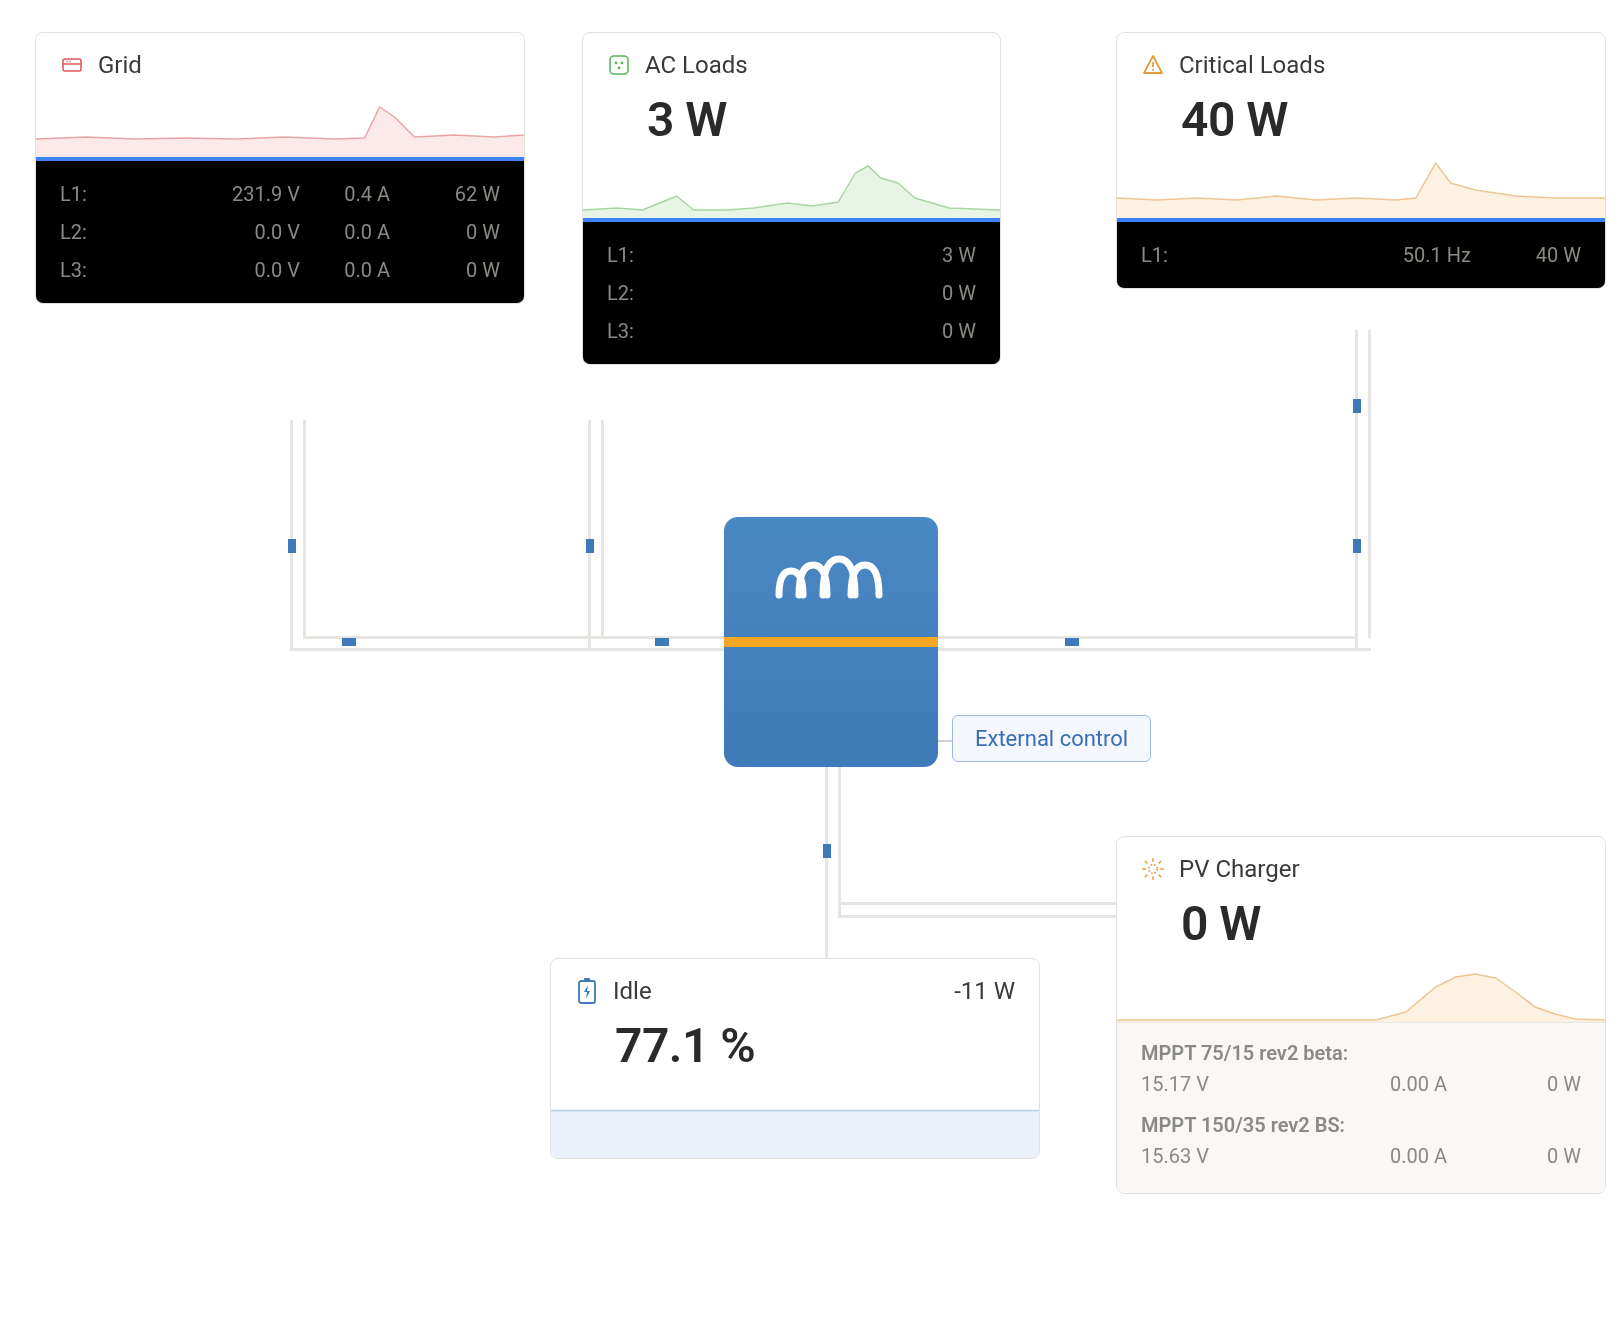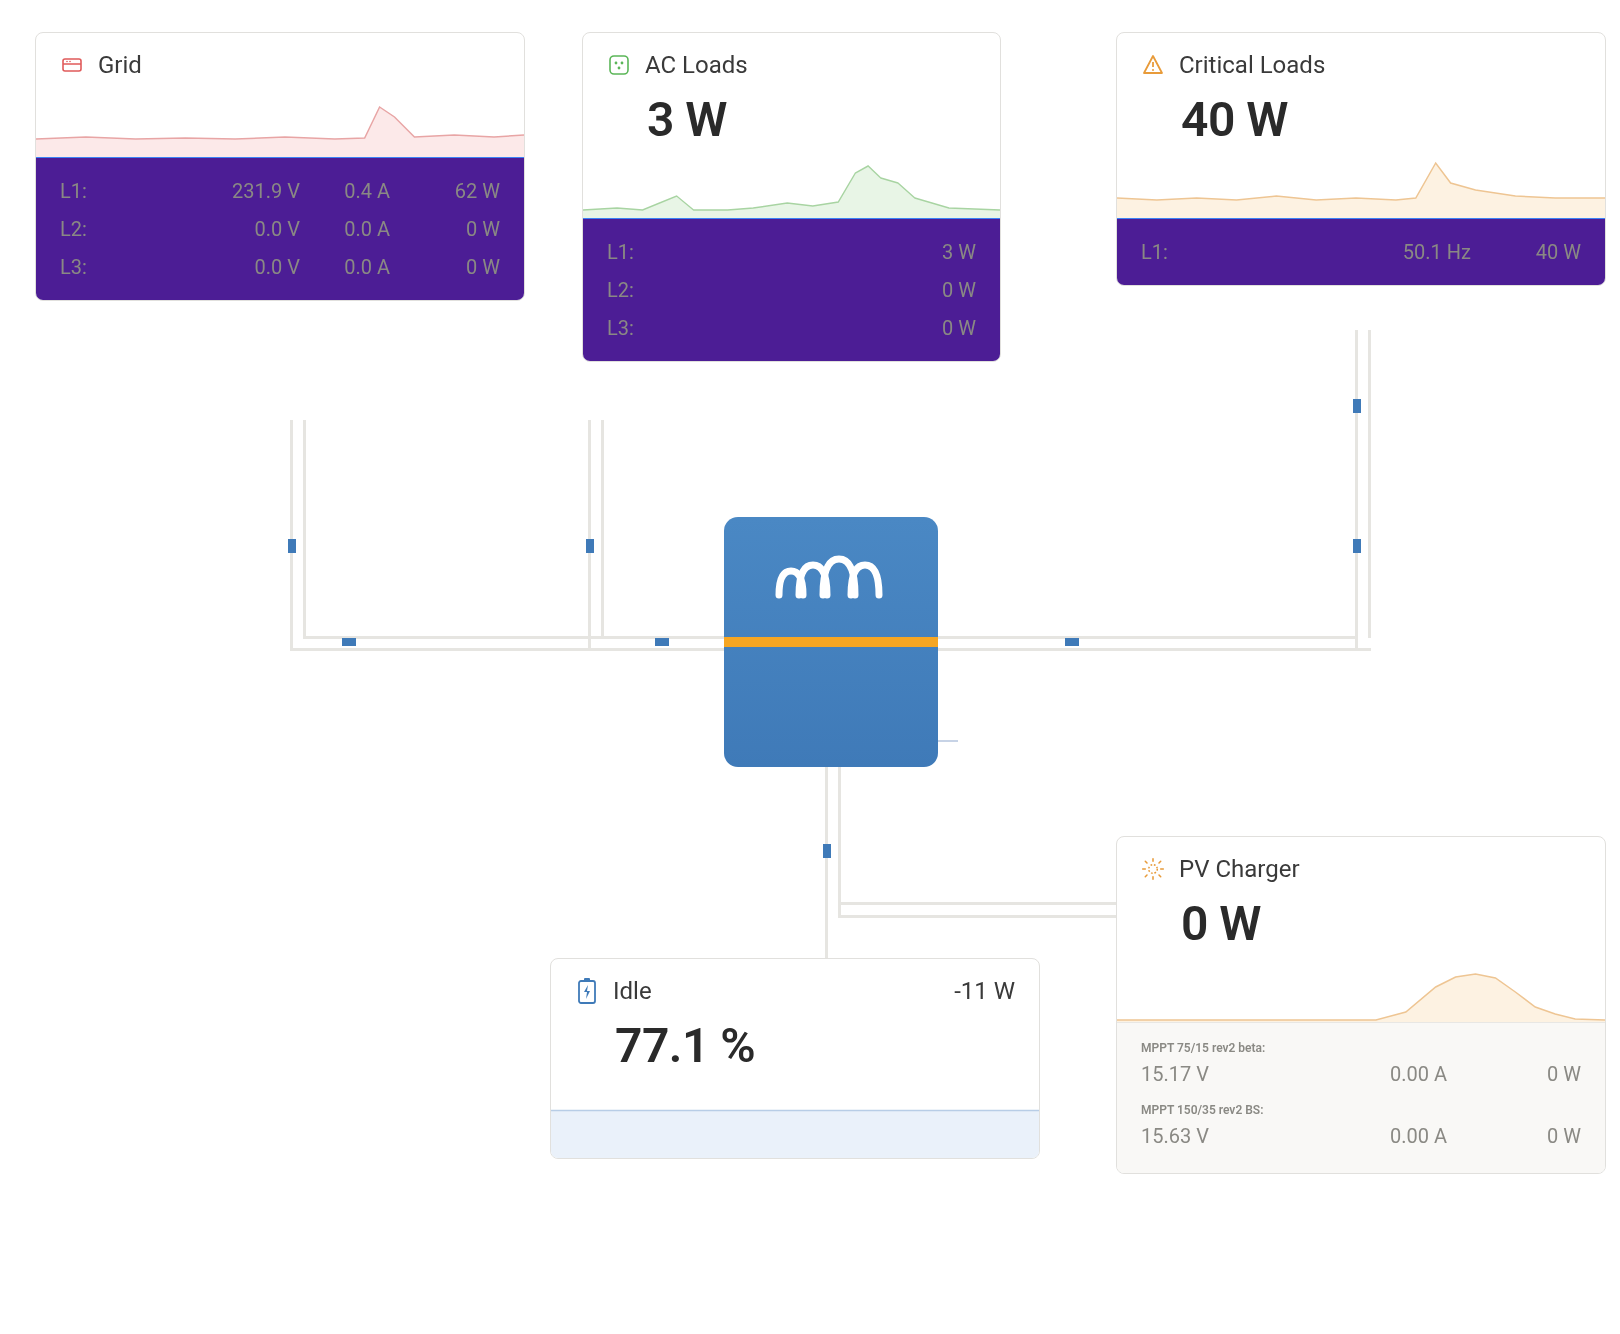--- a/index.html
+++ b/index.html
@@ -52,22 +52,22 @@
       color: #2a2a2a;
       padding: 4px 24px 0px 64px;
       letter-spacing: -0.5px;
     }
     .spark {
       height: 70px;
       width: 100%;
       display: block;
     }
     .card-body {
-      background: #4c1d95;
-      border-top: 1px solid #3b82f6;
+      background: #000000;
+      border-top: 4px solid #3b82f6;
       padding: 14px 24px 14px;
     }
     .row {
       display: flex;
       font-size: 20px;
       color: #8a8984;
       line-height: 38px;
     }
     .row-label {
       min-width: 48px;
@@ -136,21 +136,21 @@
     .bat-header-row {
       display: flex;
       align-items: center;
       justify-content: space-between;
       padding: 18px 24px 8px;
     }
     .bat-left { display: flex; align-items: center; gap: 14px; }
     .bat-right { font-size: 24px; color: #3a3a3a; }
 
     .pv-sub-title {
-      font-size: 12px;
+      font-size: 20px;
       color: #8a8984;
       font-weight: 600;
       margin-top: 4px;
     }
 
     .card-body-wide {
       background: #f9f8f6;
       border-top: 1px solid #e8e7e4;
       padding: 14px 24px 18px;
     }
@@ -291,20 +291,21 @@
   <div class="device">
     <div class="device-band"></div>
     <svg class="device-logo" width="120" height="60" viewBox="0 0 120 60">
       <path d="M8,48 Q8,24 20,24 Q32,24 32,48" stroke="#ffffff" stroke-width="7" fill="none" stroke-linecap="round"></path>
       <path d="M28,48 Q28,18 42,18 Q56,18 56,48" stroke="#ffffff" stroke-width="7" fill="none" stroke-linecap="round"></path>
       <path d="M52,48 Q52,12 68,12 Q84,12 84,48" stroke="#ffffff" stroke-width="7" fill="none" stroke-linecap="round"></path>
       <path d="M80,48 Q80,18 94,18 Q108,18 108,48" stroke="#ffffff" stroke-width="7" fill="none" stroke-linecap="round"></path>
     </svg>
   </div>
 
+  <div class="status-chip">External control</div>
 
   <div class="card" style="left:530px; top:938px; width:490px;">
     <div class="bat-header-row">
       <div class="bat-left">
         <span class="card-icon">
           <svg width="22" height="28" viewBox="0 0 22 28" fill="none">
             <rect x="3" y="4" width="16" height="22" rx="2" stroke="#3f7ab8" stroke-width="1.8"></rect>
             <rect x="8" y="1" width="6" height="3" rx="1" fill="#3f7ab8"></rect>
             <path d="M12 8 L8 15 L11 15 L10 22 L14 14 L11 14 Z" fill="#3f7ab8"></path>
           </svg>

